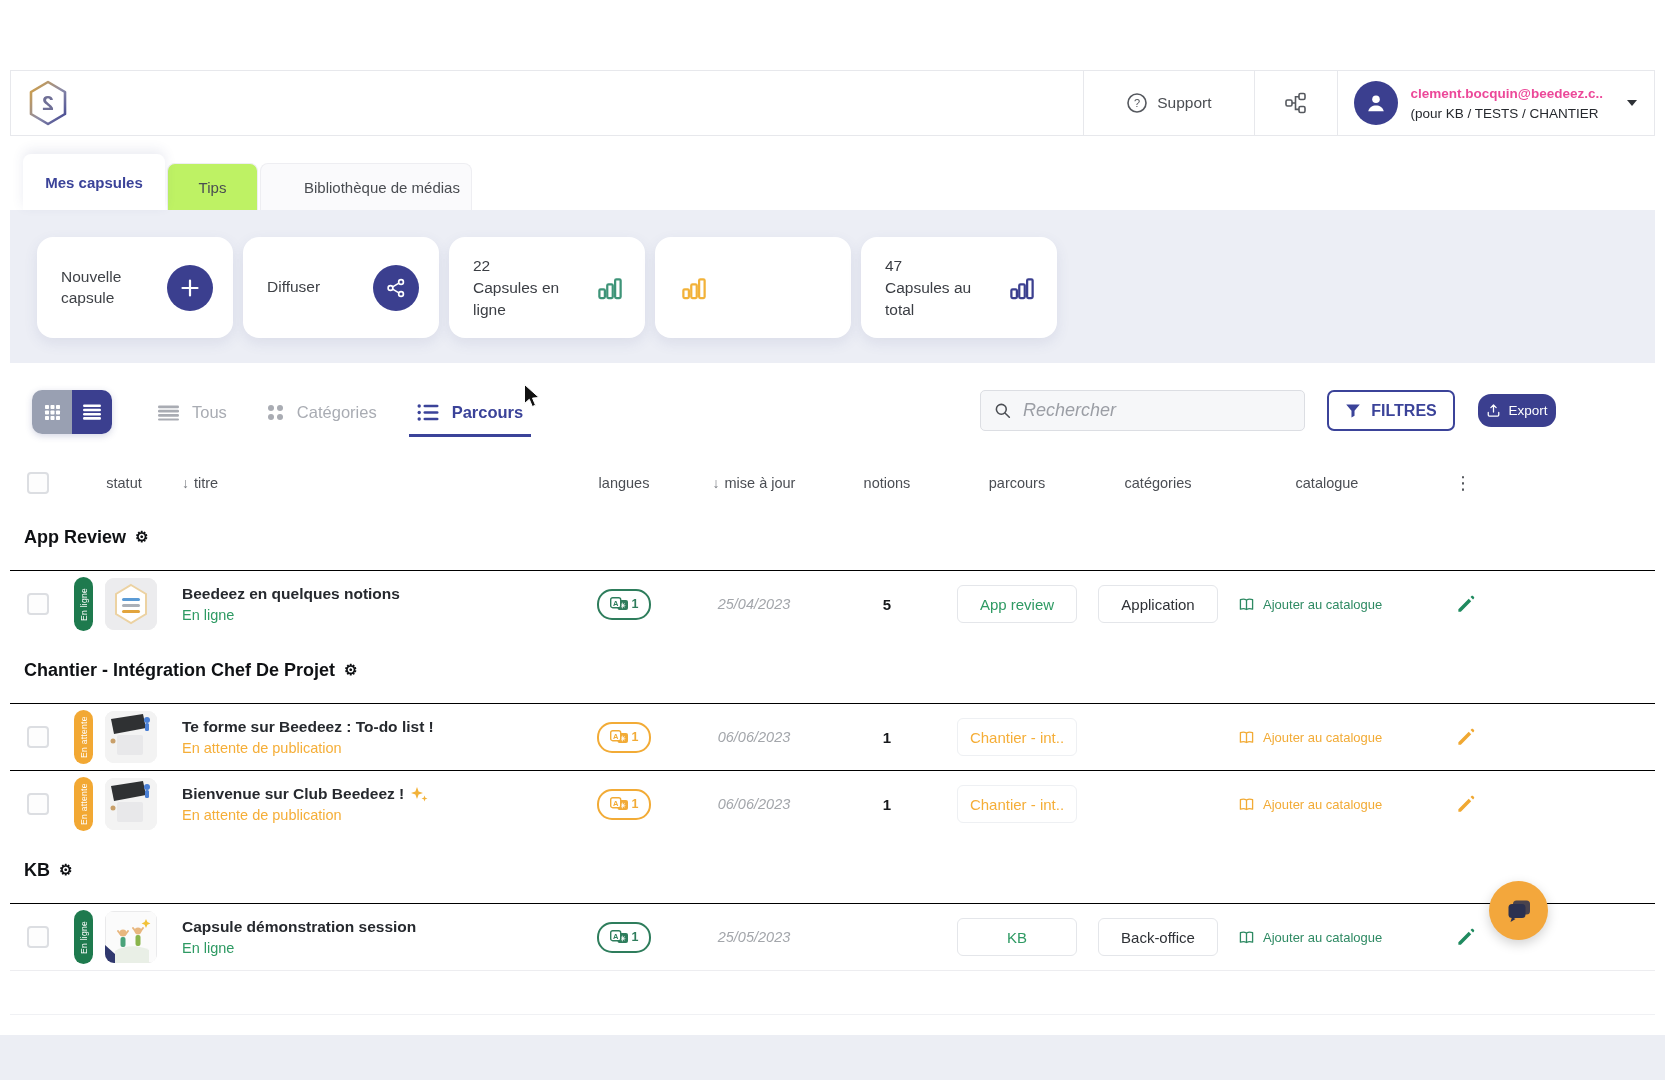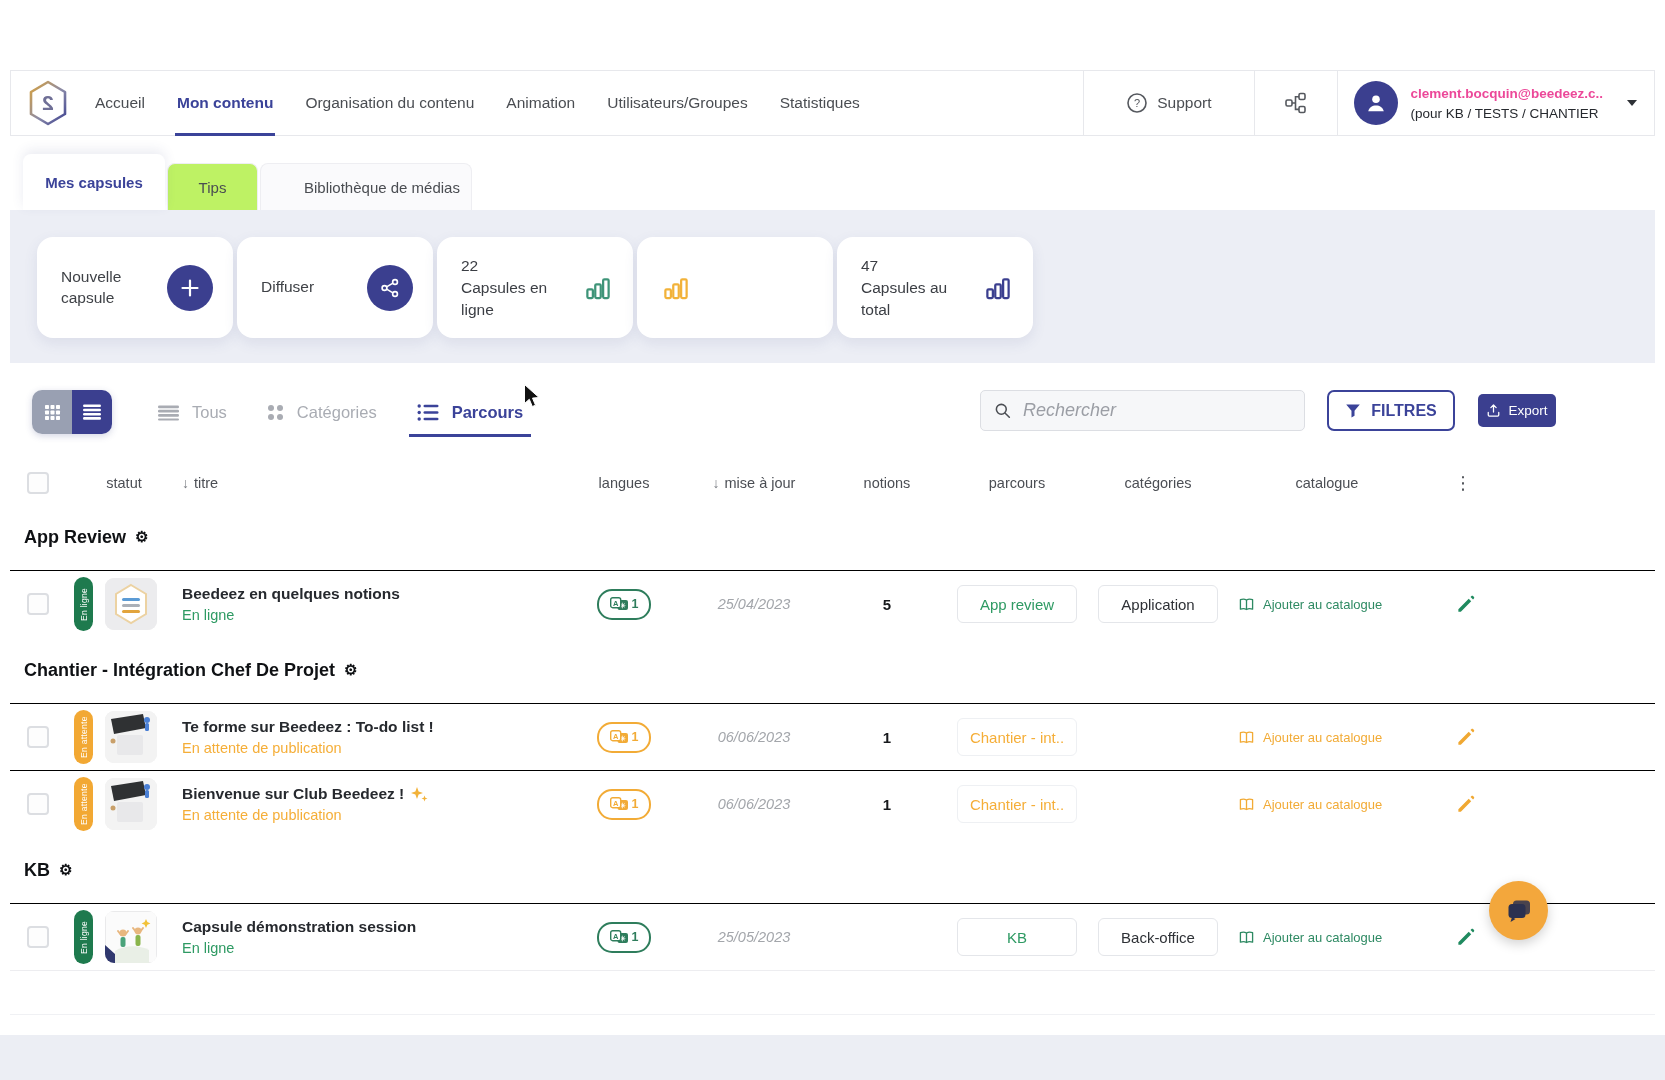--- a/index.html
+++ b/index.html
@@ -26,42 +26,42 @@
 
   
   .tabstrip{position:absolute;top:136px;left:10px;right:10px;height:74px;background:#fff;z-index:3;}
   .tab{position:absolute;bottom:0;display:flex;align-items:center;justify-content:center;font-size:15px;color:#4a4d52;border-radius:8px 8px 0 0;box-sizing:border-box;cursor:default;}
   .tab.active{left:13px;width:142px;height:56px;background:#fff;color:#3b4399;font-weight:bold;box-shadow:0 -4px 12px rgba(60,70,130,.10);z-index:2;}
   .tab.t2{left:157px;width:91px;height:47px;background:#bef264;border:1px solid #eeeef2;border-bottom:none;}
   .tab.t3{left:250px;width:212px;height:47px;background:#fafafc;border:1px solid #eeeef2;border-bottom:none;padding-left:32px;}
 
   
   .grayband{position:absolute;top:210px;left:10px;right:10px;height:153px;background:#eceef5;}
-  .cards{position:absolute;top:27px;left:27px;display:flex;gap:4px;align-items:center;}
+  .cards{position:absolute;top:27px;left:27px;display:flex;gap:10px;align-items:center;}
   .card{width:196px;height:101px;background:#fff;border-radius:16px;box-shadow:0 5px 14px rgba(70,80,140,.10);display:flex;align-items:center;justify-content:space-between;padding:0 20px 0 24px;box-sizing:border-box;}
   .card-label{font-size:15.5px;color:#3f4247;line-height:1.35;max-width:104px;}
   .circle-btn{width:46px;height:46px;border-radius:50%;background:#3b3f8f;display:flex;align-items:center;justify-content:center;flex:none;}
   .stat-block{font-size:15.5px;color:#3b3e44;line-height:1.42;}
   .stat-block .v{display:block;}
   .stat-block .l{display:block;max-width:110px;}
 
   
   .toolbar{position:absolute;top:388px;left:10px;right:10px;height:52px;z-index:2;}
   .seg{position:absolute;left:22px;top:2px;width:80px;height:44px;border-radius:10px;overflow:hidden;display:flex;box-shadow:0 2px 7px rgba(60,70,130,.22);}
   .seg-grid{width:40px;background:#99a0b2;display:flex;align-items:center;justify-content:center;}
   .seg-list{width:40px;background:#3b3f8f;display:flex;align-items:center;justify-content:center;}
   .views{position:absolute;left:148px;top:0;height:49px;display:flex;gap:40px;align-items:stretch;}
   .view{display:flex;gap:13px;align-items:center;font-size:16.5px;color:#a9acb3;position:relative;cursor:default;}
   .view.active{color:#3b4399;font-weight:bold;}
   .view.active::after{content:"";position:absolute;bottom:0;left:-8px;right:-8px;height:3px;background:#3b4399;}
   .search{position:absolute;left:970px;top:2px;width:325px;height:41px;border:1px solid #dcdee3;background:#f6f7f9;border-radius:5px;display:flex;align-items:center;padding:0 13px;box-sizing:border-box;gap:10px;}
   .search input{border:none;background:transparent;outline:none;font-style:italic;font-size:18px;color:#6b6e74;width:100%;font-family:inherit;}
   .search input::placeholder{color:#9b9ea5;opacity:1;}
   .filters-btn{position:absolute;left:1317px;top:2px;width:128px;height:41px;border:2px solid #3b4399;border-radius:7px;background:#fff;display:flex;align-items:center;justify-content:center;gap:10px;color:#3b4399;font-weight:bold;font-size:16px;box-sizing:border-box;cursor:default;}
-  .export-btn{position:absolute;left:1468px;top:6px;width:78px;height:33px;background:#3b3f8f;border-radius:5px;color:#fff;font-size:13.5px;display:flex;align-items:center;justify-content:center;gap:7px;cursor:default;}
+  .export-btn{position:absolute;left:1468px;top:6px;width:78px;height:33px;background:#3b3f8f;border-radius:13px;color:#fff;font-size:13.5px;display:flex;align-items:center;justify-content:center;gap:7px;cursor:default;}
 
   
   .content{position:absolute;top:462px;left:10px;right:10px;}
   .grid{display:grid;grid-template-columns:56px 116px 390px 104px 156px 110px 150px 132px 206px minmax(0,1fr);align-items:center;}
   .thead{height:42px;color:#4b4e54;font-size:14.5px;}
   .th{display:flex;justify-content:center;align-items:center;gap:5px;white-space:nowrap;}
   .th.left{justify-content:flex-start;}
   .sortarrow{color:#7a7d83;font-size:14px;}
   .kebab{font-size:18px;color:#4b4e54;padding-left:24px;cursor:default;}
   .checkbox{width:18px;height:18px;border:2px solid #dcdee2;border-radius:4px;background:#fdfdfd;display:inline-block;}
@@ -107,28 +107,20 @@
             <linearGradient id="lg" x1="0" y1="0" x2="1" y2="1">
           <stop offset="0" stop-color="#d9a23c"></stop>
               <stop offset="0.55" stop-color="#8a8aa8"></stop>
               <stop offset="1" stop-color="#3b3f8f"></stop>
         </linearGradient>
           </defs>
         <path d="M21 2 38 12v22L21 44 4 34V12Z" fill="none" stroke="url(#lg)" stroke-width="2.6" stroke-linejoin="round"></path>
         <text transform="translate(21,30) scale(-1,1)" text-anchor="middle" font-size="21" font-weight="bold" fill="#6f6f96" font-family="Liberation Sans,sans-serif">2</text>
       </svg>
     </div>
-    <div class="nav">
-      <span class="nav-item">Accueil</span>
-      <span class="nav-item active">Mon contenu</span>
-      <span class="nav-item">Organisation du contenu</span>
-      <span class="nav-item">Animation</span>
-      <span class="nav-item">Utilisateurs/Groupes</span>
-      <span class="nav-item">Statistiques</span>
-    </div>
     <div class="topbar-right">
       <div class="vdiv"></div>
       <div class="support">
         <svg width="22" height="22" viewBox="0 0 22 22">
           <circle cx="11" cy="11" r="9" fill="none" stroke="#55585e" stroke-width="1.6"></circle>
           <text x="11" y="15" text-anchor="middle" font-size="11" fill="#55585e" font-family="Liberation Sans,sans-serif">?</text>
         </svg>
         <span>Support</span>
       </div>
       <div class="vdiv"></div>

